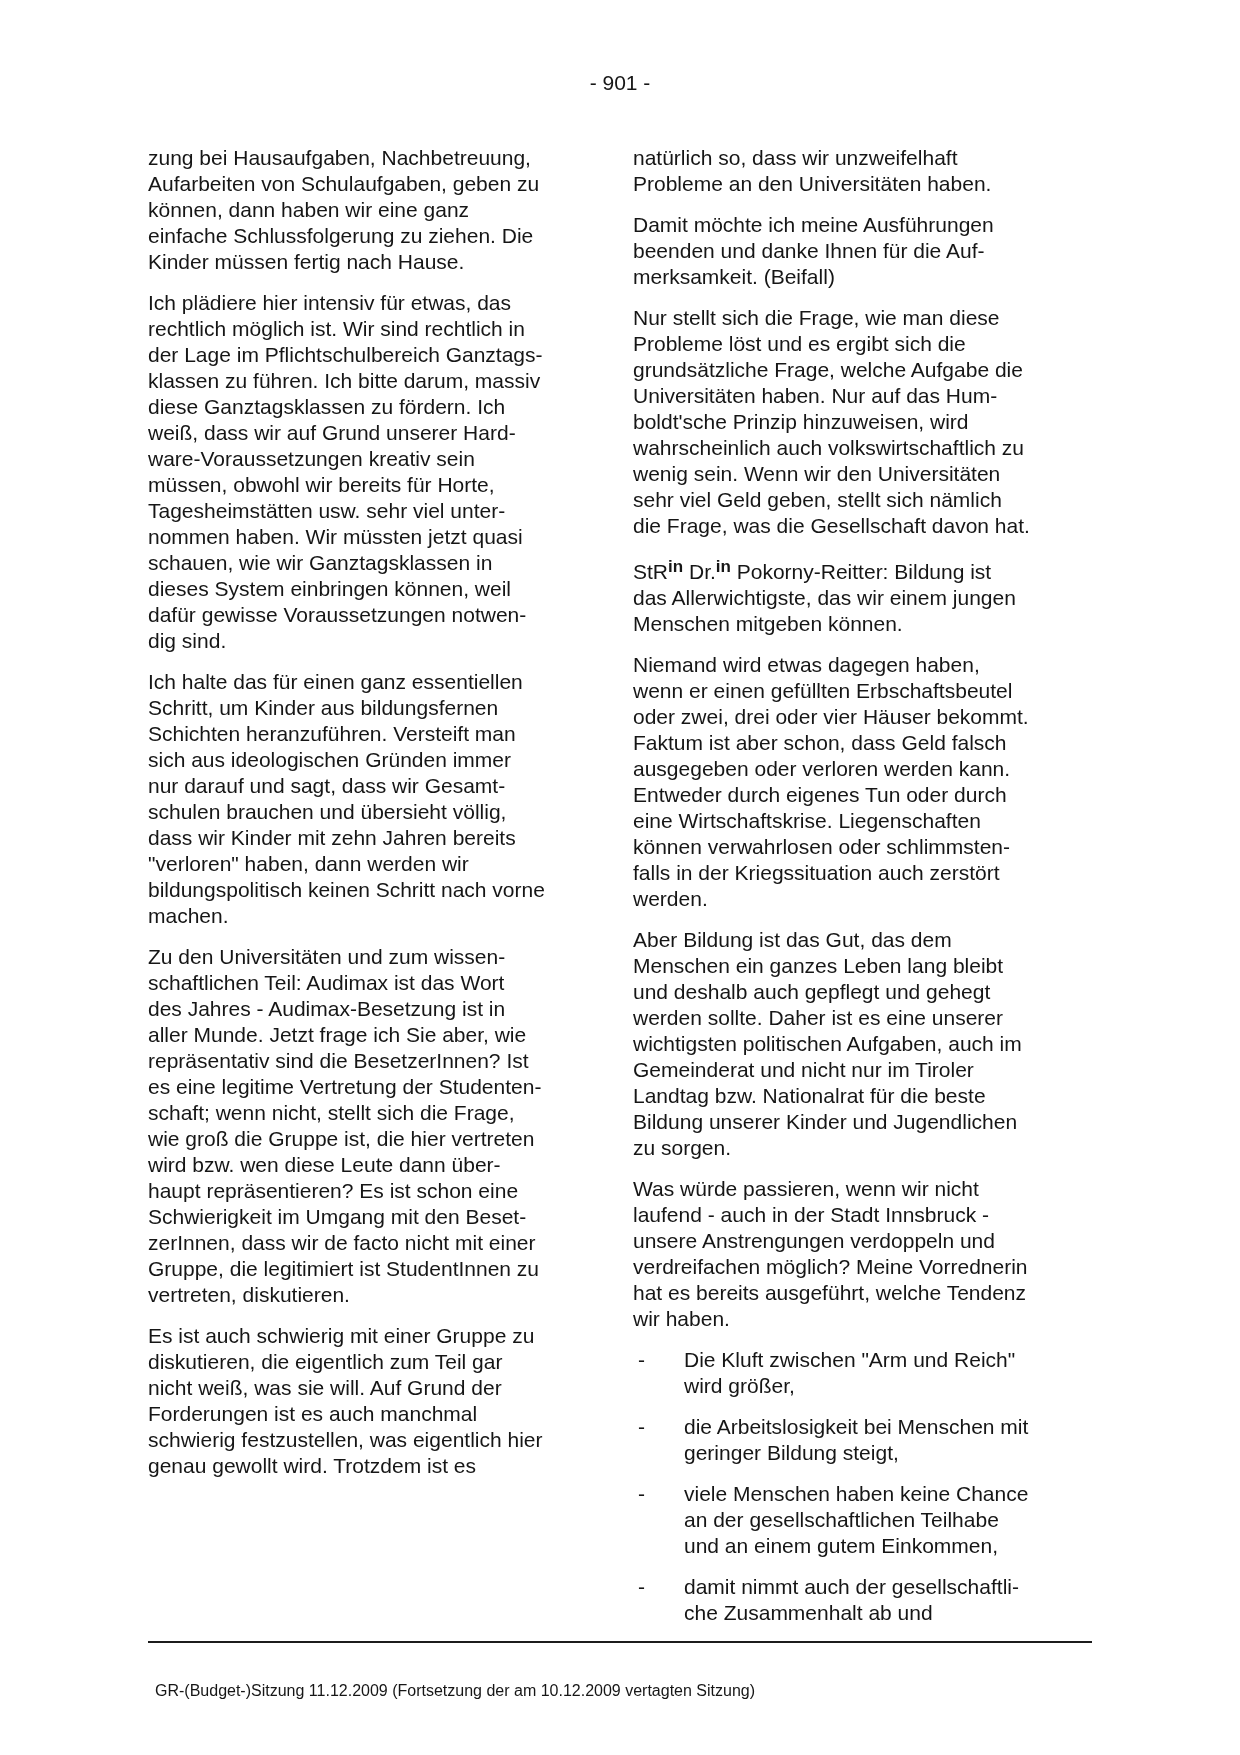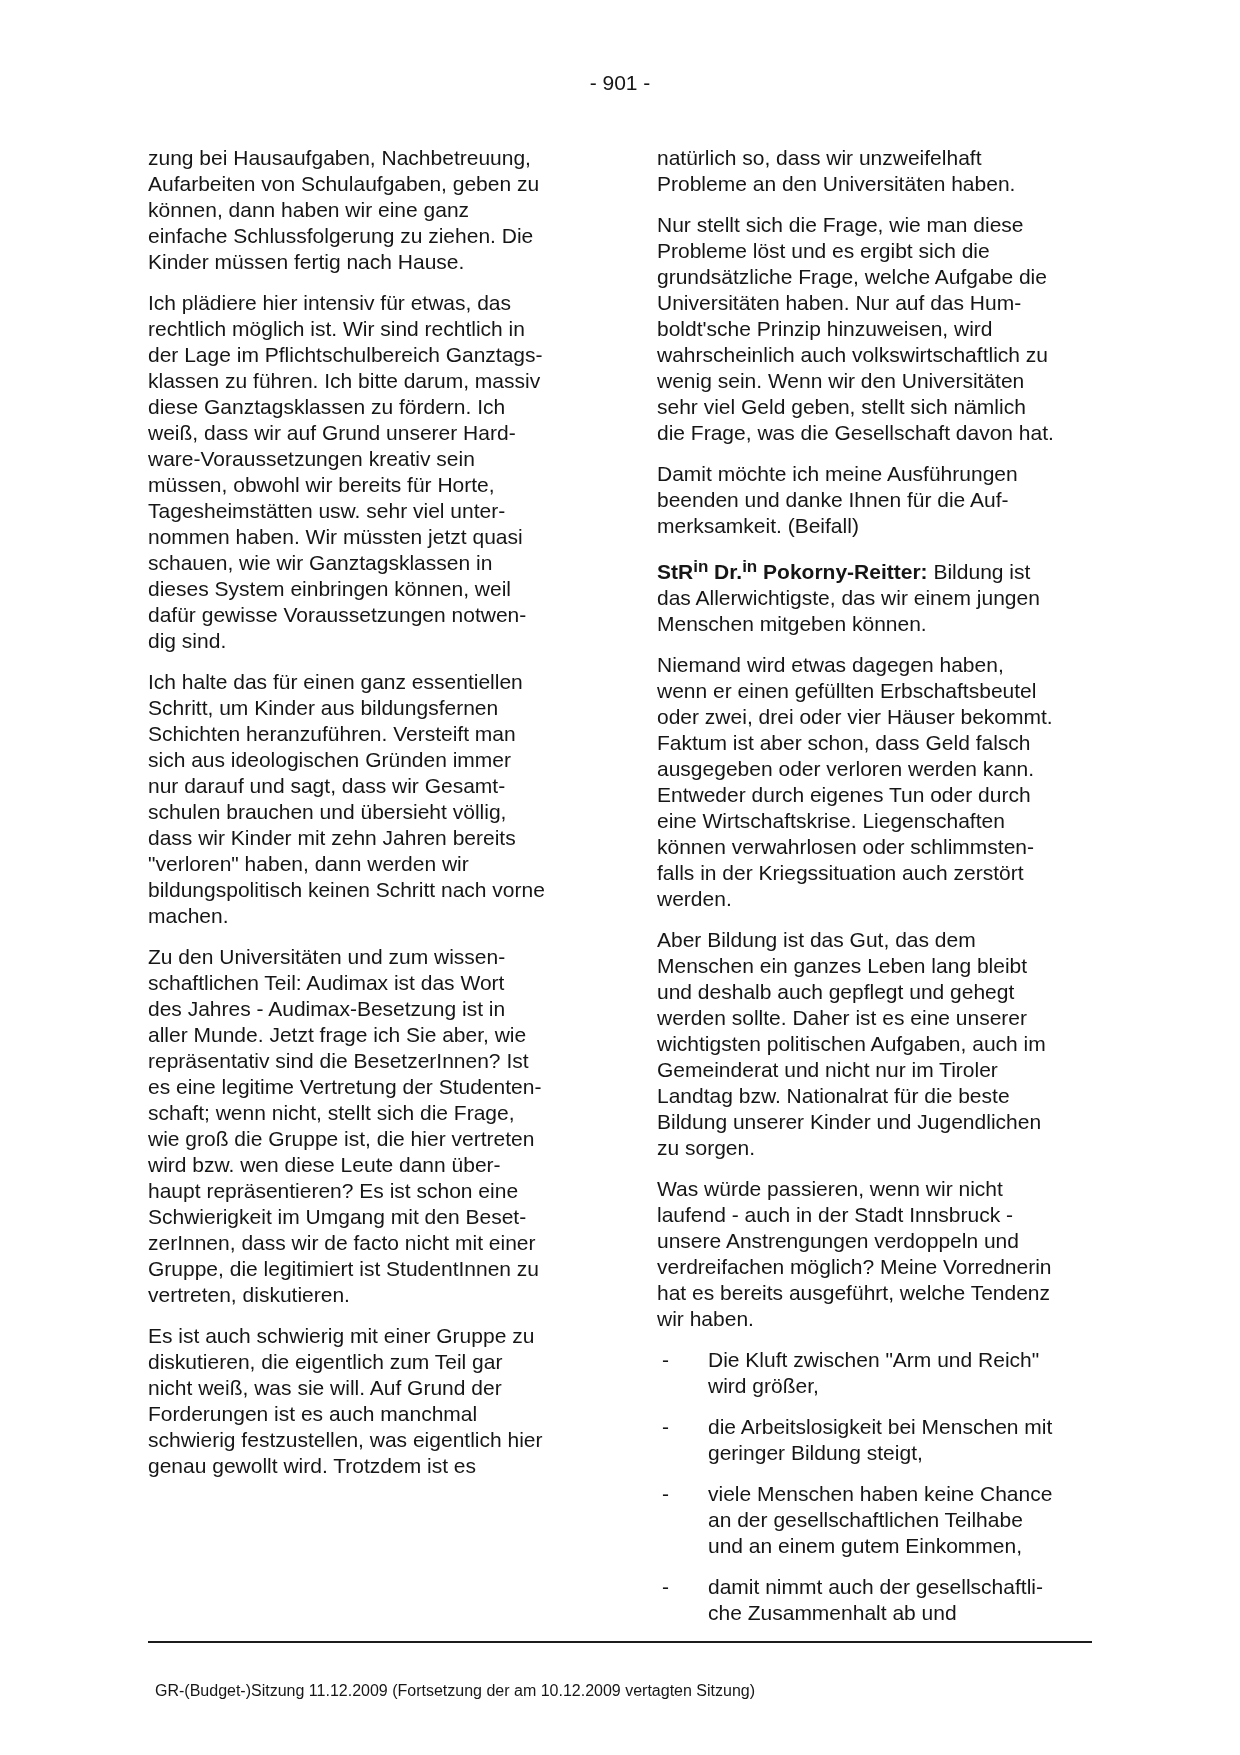--- a/index.html
+++ b/index.html
@@ -21,26 +21,26 @@
     font-size: 21px;
     line-height: 26px;
   }
   .col {
     position: absolute;
     top: 145px;
     font-size: 21px;
     line-height: 26px;
   }
   .col-left  { left: 148px; width: 500px; }
-  .col-right { left: 657px; width: 530px; }
+  .col-right { left: 633px; width: 530px; }
   .para {
     margin: 0 0 15px 0;
     white-space: pre-line;
   }
-  .bold { font-weight: bold; margin-top: 48px; }
+  .bold { font-weight: normal; margin-top: 48px; }
   .sup {
     font-size: 17px;
     vertical-align: 7px;
     font-weight: bold;
   }
   .list-item {
     display: flex;
     margin: 0 0 15px 0;
   }
   .li-marker {
@@ -119,32 +119,32 @@
 diskutieren, die eigentlich zum Teil gar
 nicht weiß, was sie will. Auf Grund der
 Forderungen ist es auch manchmal
 schwierig festzustellen, was eigentlich hier
 genau gewollt wird. Trotzdem ist es</p>
 </div>
 
 <div class="col col-right">
   <p class="para">natürlich so, dass wir unzweifelhaft
 Probleme an den Universitäten haben.</p>
+  <p class="para">Damit möchte ich meine Ausführungen
+beenden und danke Ihnen für die Auf-
+merksamkeit. (Beifall)</p>
   <p class="para">Nur stellt sich die Frage, wie man diese
 Probleme löst und es ergibt sich die
 grundsätzliche Frage, welche Aufgabe die
 Universitäten haben. Nur auf das Hum-
 boldt'sche Prinzip hinzuweisen, wird
 wahrscheinlich auch volkswirtschaftlich zu
 wenig sein. Wenn wir den Universitäten
 sehr viel Geld geben, stellt sich nämlich
 die Frage, was die Gesellschaft davon hat.</p>
-  <p class="para">Damit möchte ich meine Ausführungen
-beenden und danke Ihnen für die Auf-
-merksamkeit. (Beifall)</p>
 
   <p class="para"><span class="bold">StR</span><span class="sup">in</span><span class="bold"> Dr.</span><span class="sup">in</span><span class="bold"> Pokorny-Reitter:</span><span> Bildung ist
 das Allerwichtigste, das wir einem jungen
 Menschen mitgeben können.</span></p>
 
   <p class="para">Niemand wird etwas dagegen haben,
 wenn er einen gefüllten Erbschaftsbeutel
 oder zwei, drei oder vier Häuser bekommt.
 Faktum ist aber schon, dass Geld falsch
 ausgegeben oder verloren werden kann.

